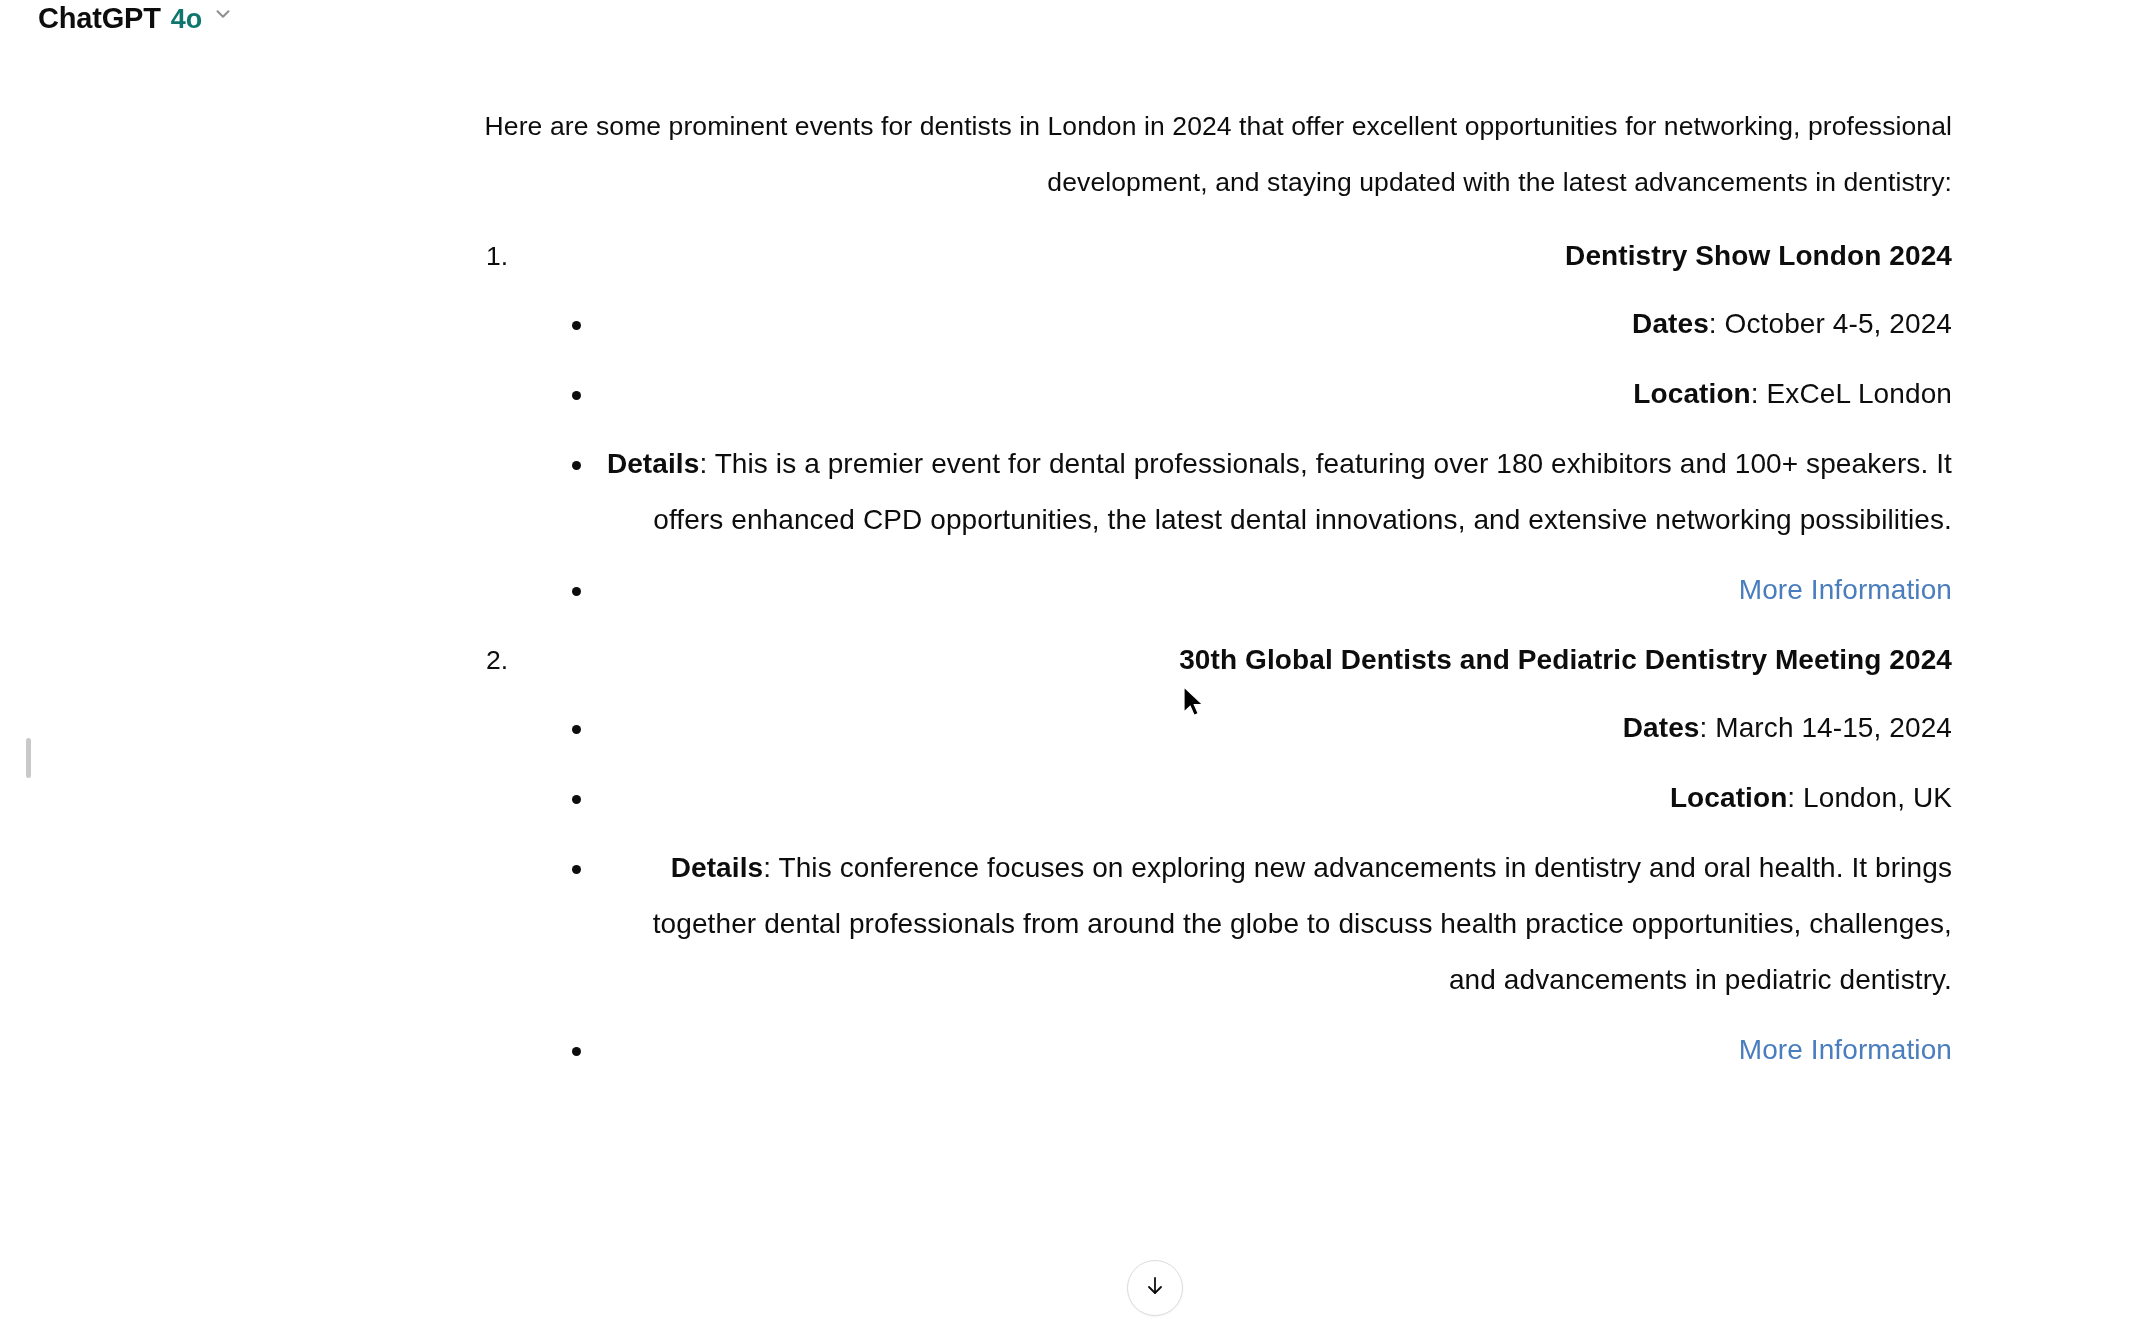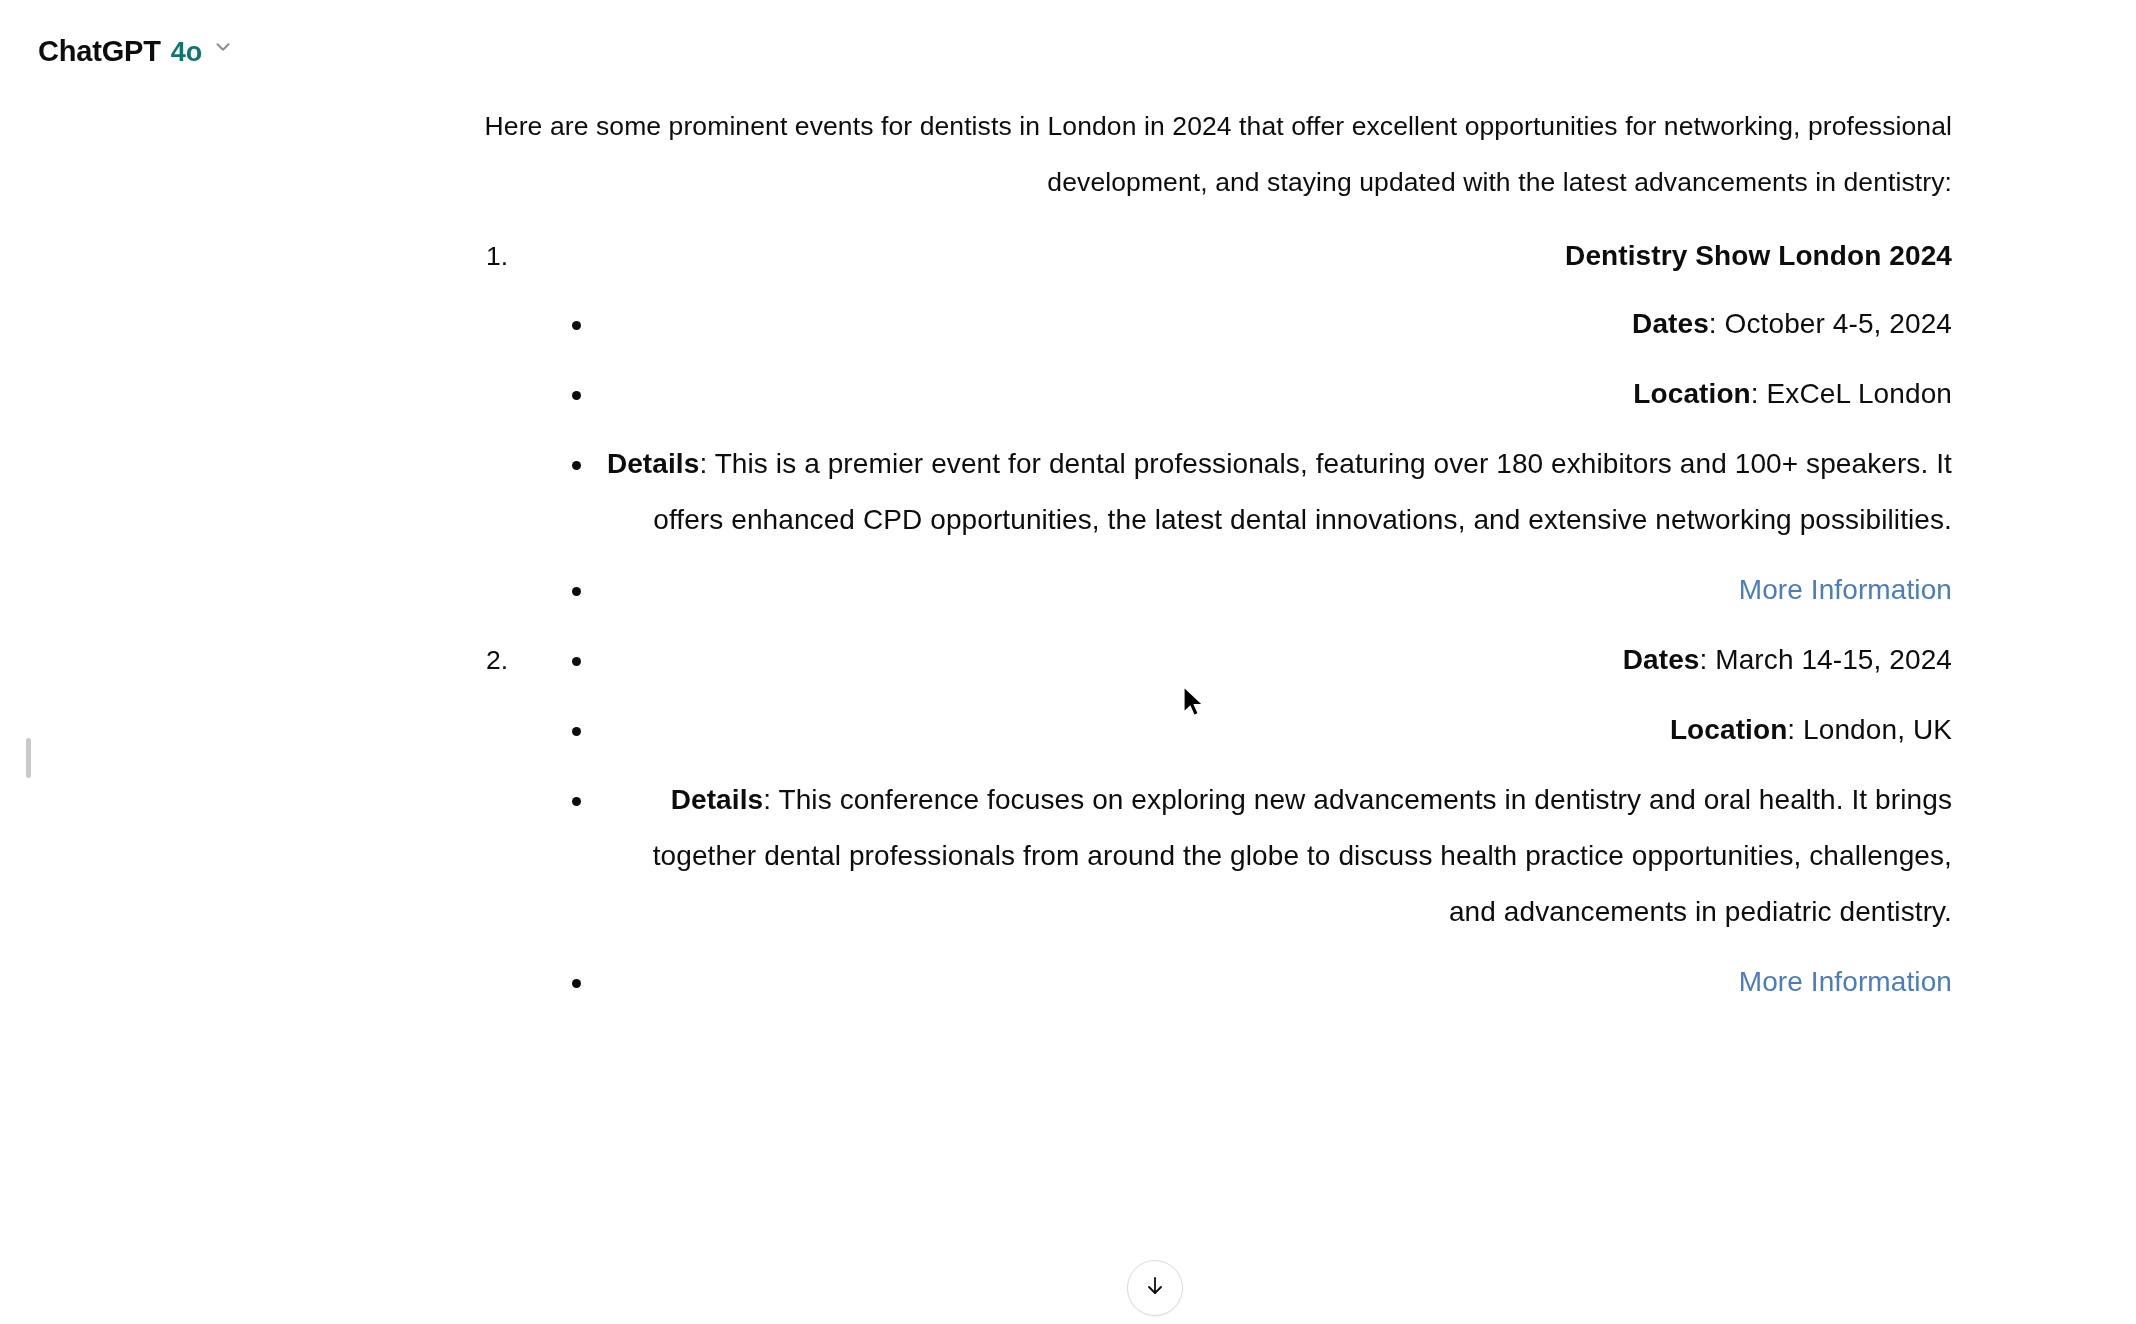--- a/index.html
+++ b/index.html
@@ -18,21 +18,21 @@
   }
 
   
   .header {
     position: absolute;
     top: 0;
     left: 0;
     width: 100%;
     height: 72px;
     display: flex;
-    align-items: flex-end;
+    align-items: flex-start;
     padding-left: 36px;
     background: #ffffff;
   }
   .model-switcher {
     display: flex;
     align-items: baseline;
     gap: 10px;
     padding: 4px 10px 6px 2px;
     border-radius: 10px;
     cursor: pointer;
@@ -209,20 +209,21 @@
         <ul class="details">
           <li><b>Dates</b><span>: October 4-5, 2024</span></li>
           <li><b>Location</b><span>: ExCeL London</span></li>
           <li><b>Details</b><span>: This is a premier event for dental professionals, featuring over 180 exhibitors and 100+ speakers. It offers enhanced CPD opportunities, the latest dental innovations, and extensive networking possibilities.</span></li>
           <li><a class="more-link">More Information</a></li>
         </ul>
       </li>
 
       <li class="event">
         <span class="num">2.</span>
+        <h3 class="event-title">30th Global Dentists and Pediatric Dentistry Meeting 2024</h3>
         <ul class="details">
           <li><b>Dates</b><span>: March 14-15, 2024</span></li>
           <li><b>Location</b><span>: London, UK</span></li>
           <li><b>Details</b><span>: This conference focuses on exploring new advancements in dentistry and oral health. It brings together dental professionals from around the globe to discuss health practice opportunities, challenges, and advancements in pediatric dentistry.</span></li>
           <li><a class="more-link">More Information</a></li>
         </ul>
       </li>
 
     </ol>
   </div>

